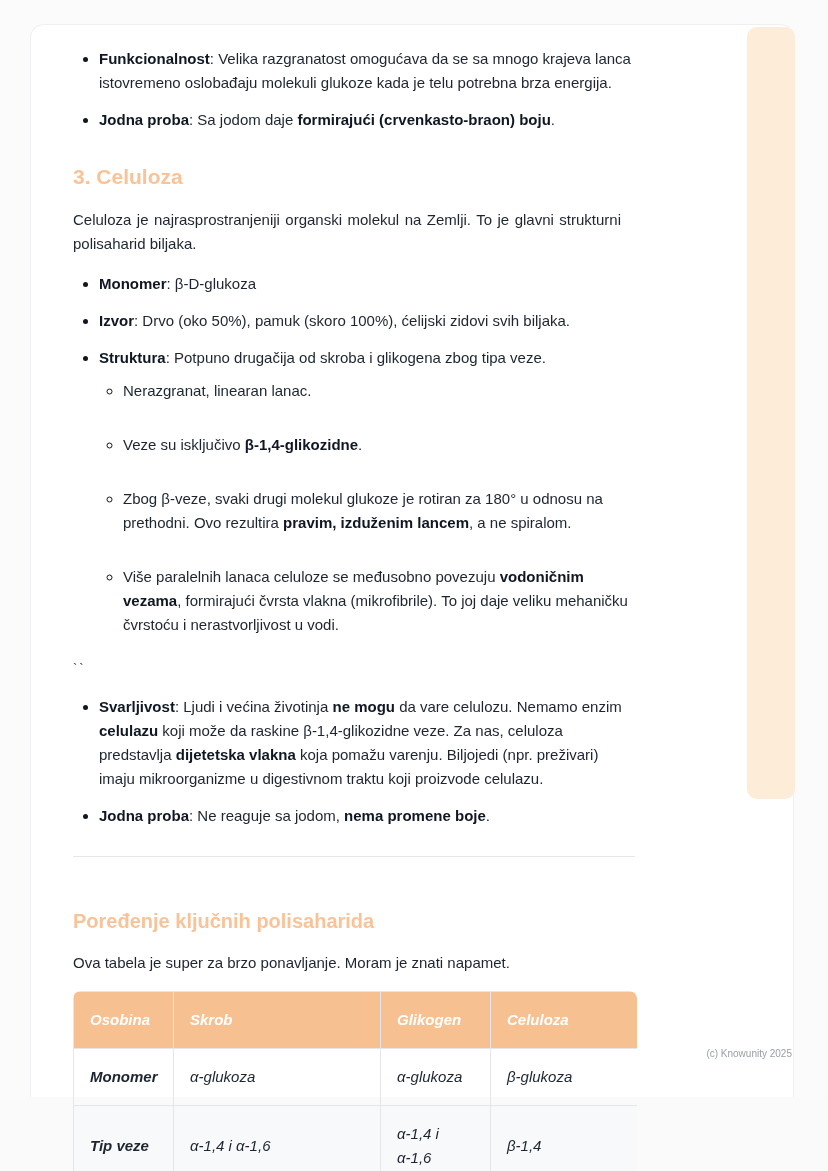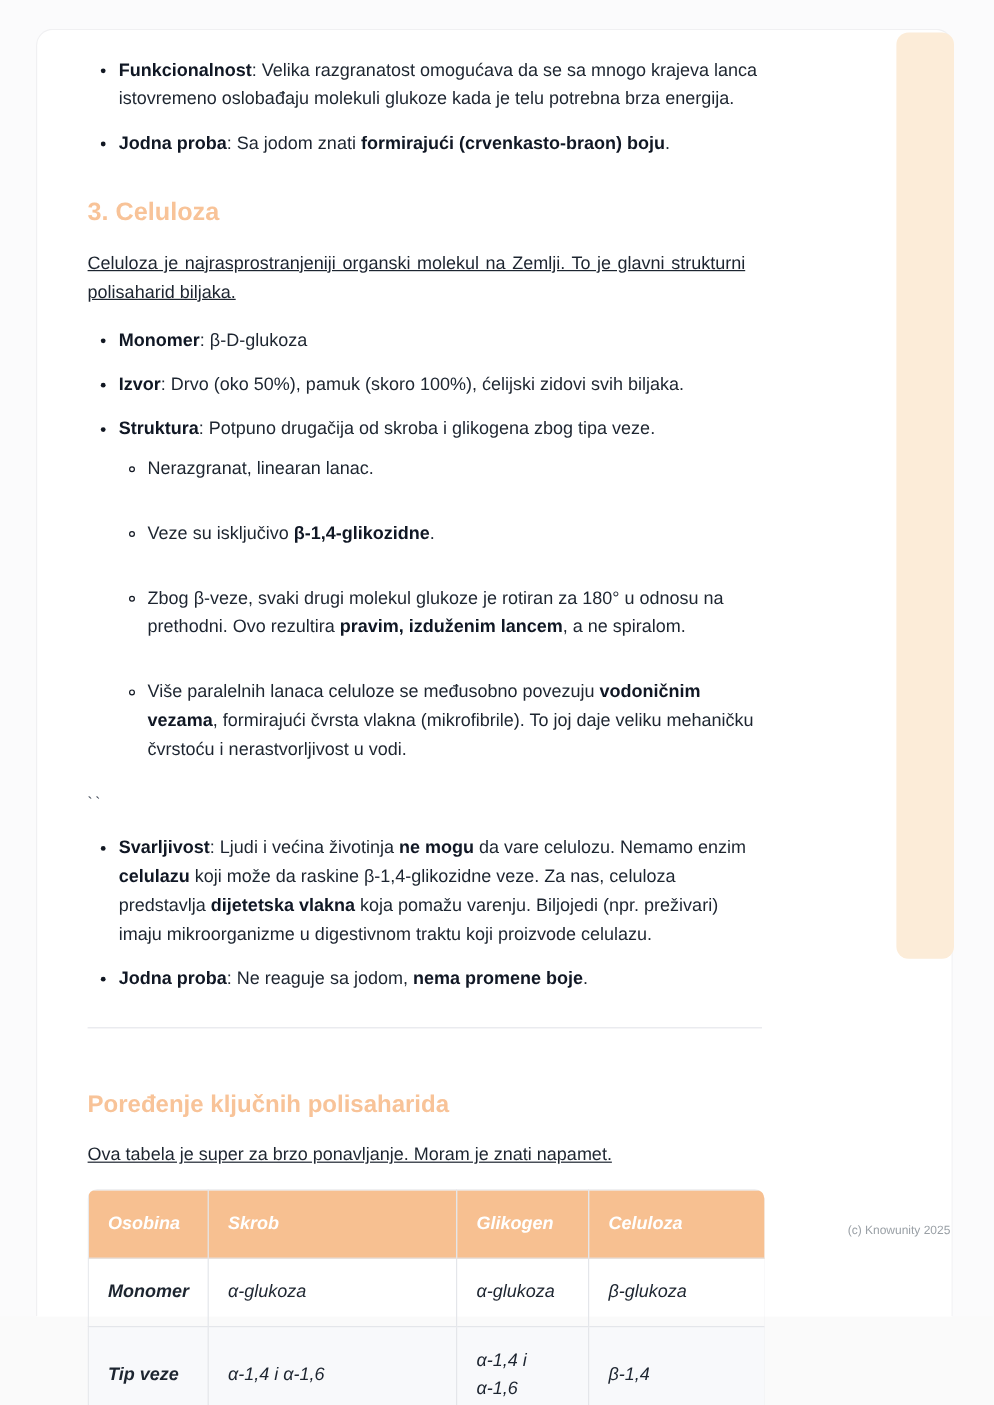--- a/index.html
+++ b/index.html
@@ -38,21 +38,21 @@
     right: 33px;
     top: 27px;
     width: 48px;
     height: 772px;
     background: var(--side-strip, #fcecd8);
     border-radius: 10px;
   }
   .footer-credit {
     position: absolute;
     right: 36px;
-    bottom: 66px;
+    bottom: 38px;
     font-size: 10px;
     color: #9aa0a6;
   }
   ul.bullets {
     margin: 16px 0;
     padding-left: 26px;
     list-style-type: disc;
   }
   .page > ul.bullets:first-child { margin-top: 2px; }
   ul.bullets > li { margin: 0; }
@@ -65,21 +65,21 @@
   ul.sub > li + li { margin-top: 30px; }
   li::marker { color: #111722; }
   .b { font-weight: 700; color: #101724; }
   h2.section-heading {
     color: var(--accent-heading, #f8c398);
     font-weight: 700;
     margin: 28px 0 14px 0;
   }
   h2.h-celuloza   { font-size: 21px; }
   h2.h-comparison { font-size: 20px; margin-top: 48px; }
-  p.para { margin: 14px 14px 16px 0; text-decoration: underline; }
+  p.para { margin: 14px 14px 16px 0; }
   p.justified { text-align: justify; }
   .stray-marks {
     margin: 22px 0 4px 0;
     font-size: 13px;
     letter-spacing: 2px;
     color: #3a4250;
   }
   hr.section-divider {
     border: none;
     border-top: 1px solid #e5e7eb;
@@ -115,21 +115,21 @@
 </style>
 </head>
 <body>
 
 <div class="canvas">
 
   <div class="page">
 
     <ul class="bullets">
       <li><span><span class="b">Funkcionalnost</span><span>: Velika razgranatost omogućava da se sa mnogo krajeva lanca istovremeno oslobađaju molekuli glukoze kada je telu potrebna brza energija.</span></span></li>
-      <li><span><span class="b">Jodna proba</span><span>: Sa jodom znati </span><span class="b">formirajući (crvenkasto-braon) boju</span><span>.</span></span></li>
+      <li><span><span class="b">Jodna proba</span><span>: Sa jodom daje </span><span class="b">formirajući (crvenkasto-braon) boju</span><span>.</span></span></li>
     </ul>
 
     <h2 class="section-heading h-celuloza">3. Celuloza</h2>
 
     <p class="para justified">Celuloza je najrasprostranjeniji organski molekul na Zemlji. To je glavni strukturni polisaharid biljaka.</p>
 
     <ul class="bullets">
       <li><span><span class="b">Monomer</span><span>: β-D-glukoza</span></span></li>
       <li><span><span class="b">Izvor</span><span>: Drvo (oko 50%), pamuk (skoro 100%), ćelijski zidovi svih biljaka.</span></span></li>
       <li>

